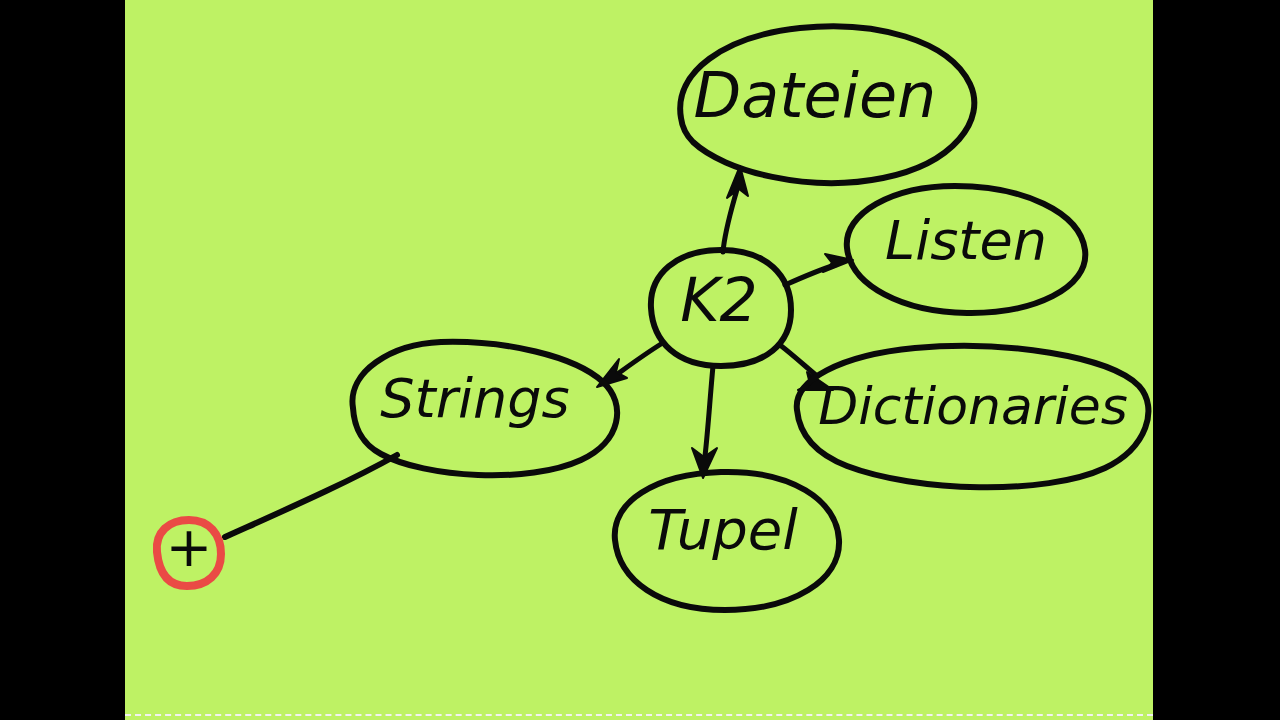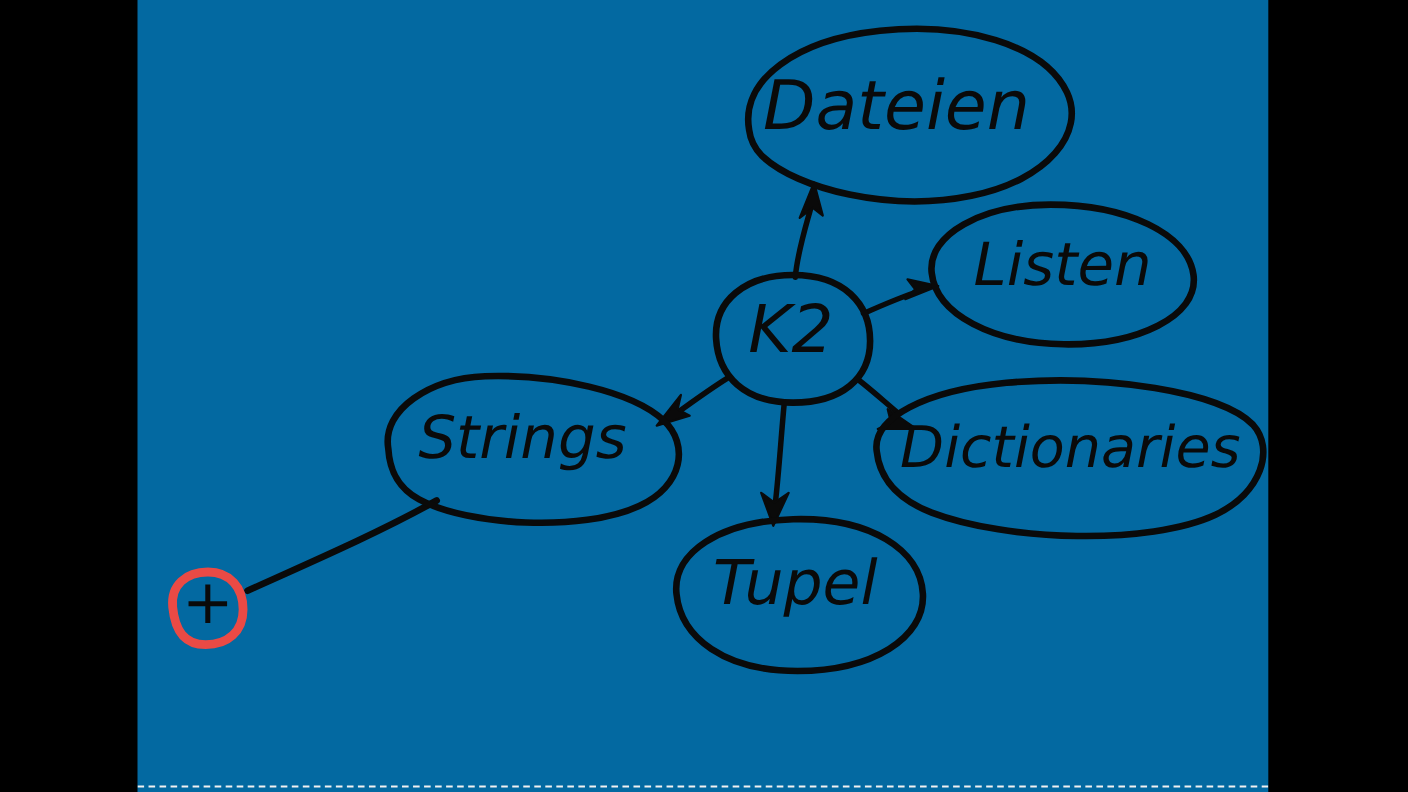--- a/index.html
+++ b/index.html
@@ -17,21 +17,21 @@
     width: 1280px;
     height: 720px;
     background: #000000;
   }
   #canvas-area {
     position: absolute;
     left: 125px;
     top: 0px;
     width: 1028px;
     height: 720px;
-    background: #0369a1;
+    background: #bef264;
     overflow: hidden;
   }
   #board {
     position: absolute;
     left: 0;
     top: 0;
     width: 1028px;
     height: 720px;
   }
   .bar {

